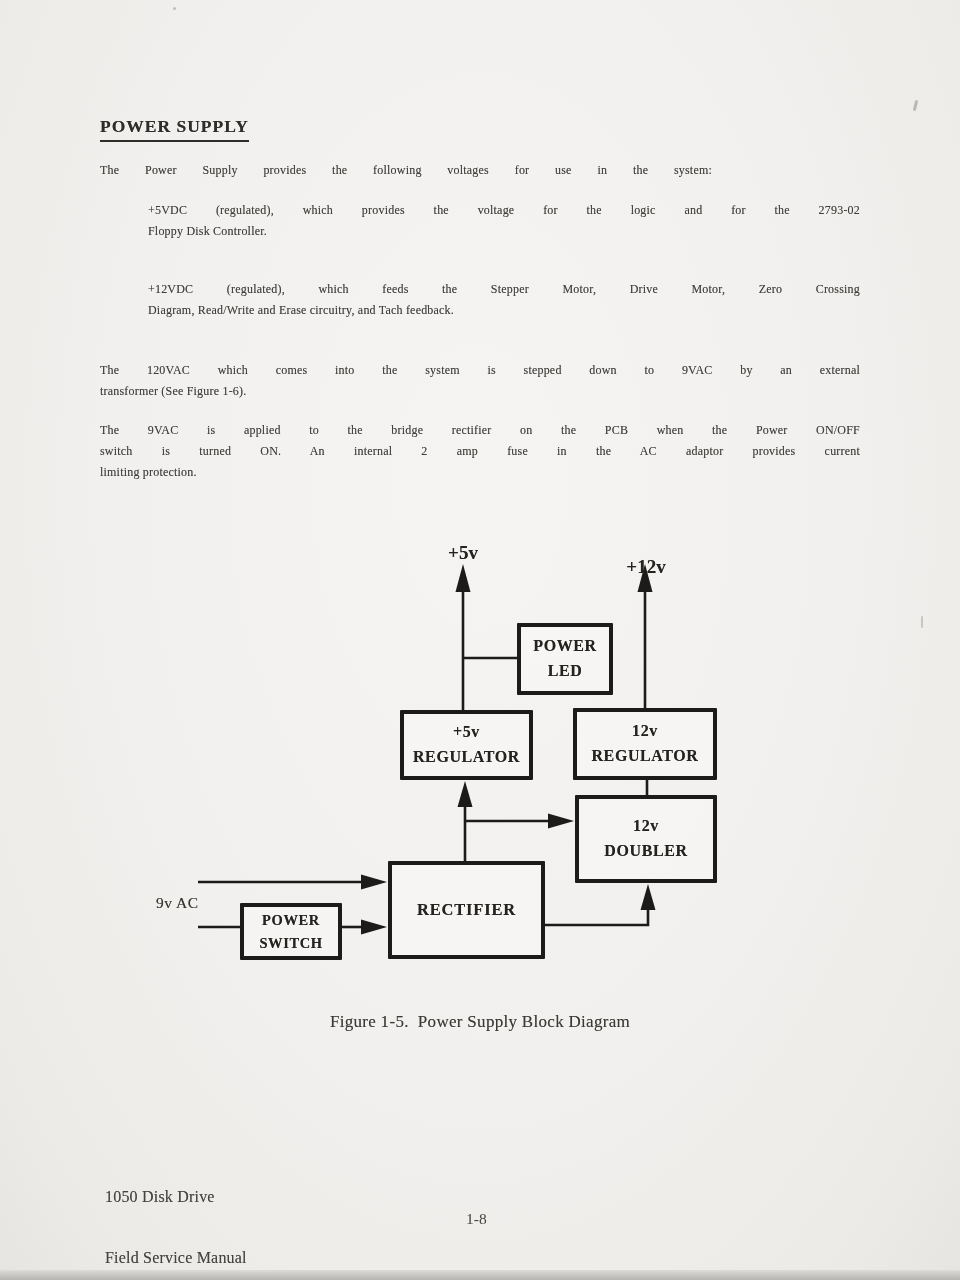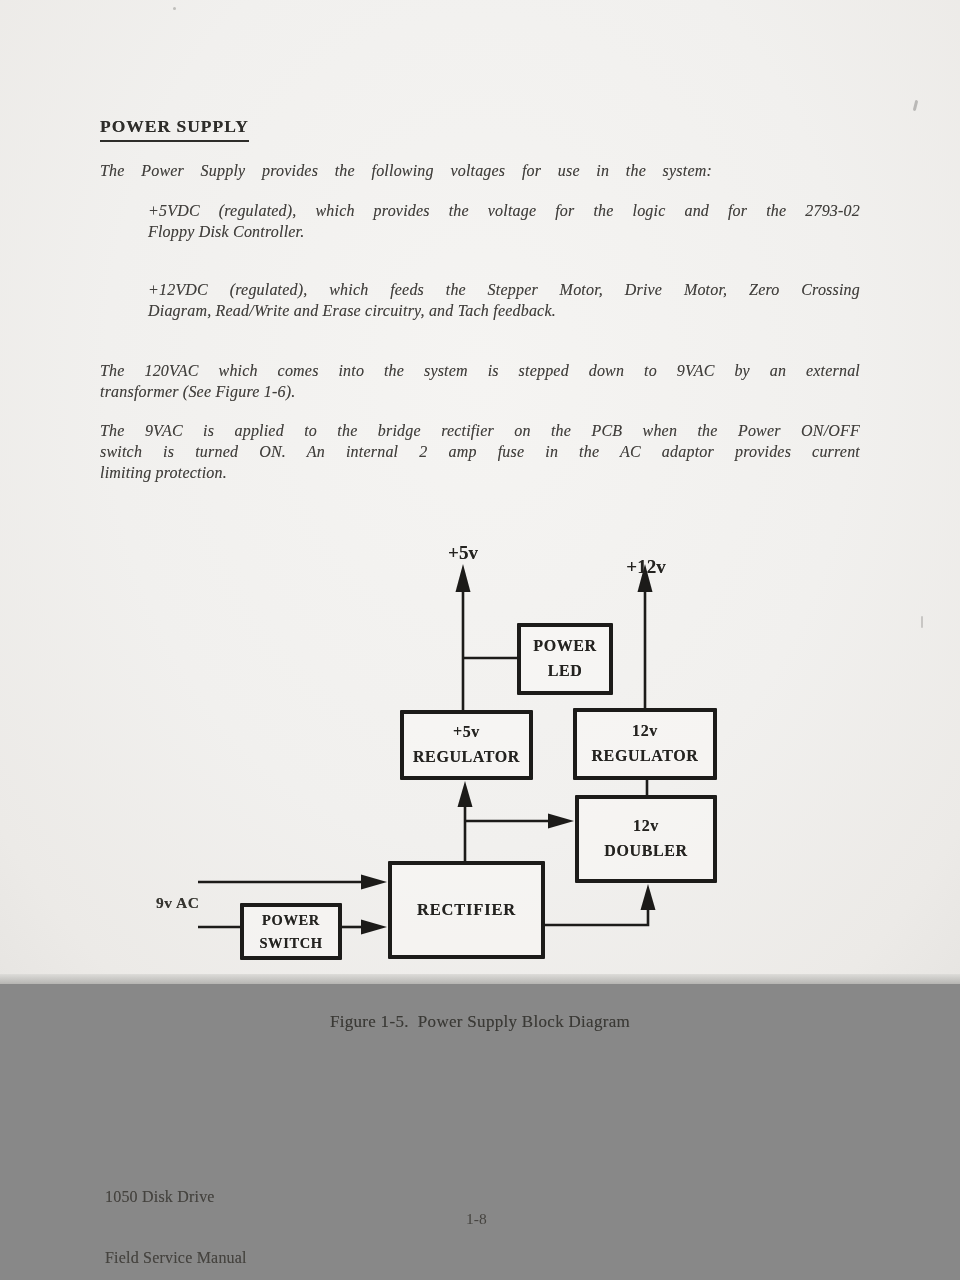--- a/index.html
+++ b/index.html
@@ -1,31 +1,31 @@
 <!DOCTYPE html>
 <html><head>
 <meta charset="utf-8">
 <style>
   html,body{margin:0;padding:0;}
   body{width:960px;height:1280px;overflow:hidden;background:#888;}
   .page{
-    position:relative;width:960px;height:984px;
+    position:relative;width:960px;height:1280px;
     background:radial-gradient(ellipse at 50% 38%, #f5f4f2 0%, #f1f0ee 55%, #eceae7 88%, #e7e5e2 100%);
     font-family:"Liberation Serif","DejaVu Serif",serif;
     color:#3c3b38;
   }
   
   .title{
     position:absolute;left:100px;top:116px;margin:0;
     font-size:17.5px;font-weight:bold;letter-spacing:1px;color:#2e2d2a;
     border-bottom:2.5px solid #2e2d2a;padding-bottom:3px;
     text-shadow:0 0 .6px rgba(46,45,42,.65);
   }
-  .tline{font-size:16px;line-height:21px;letter-spacing:.2px;color:#413f3c;
-         text-shadow:0 0 .5px rgba(65,63,60,.45);font-style:italic;}
+  .tline{font-size:12px;line-height:21px;letter-spacing:.2px;color:#413f3c;
+         text-shadow:0 0 .5px rgba(65,63,60,.45);}
   .jl{text-align:justify;text-align-last:justify;text-justify:inter-word;}
   .blk{position:absolute;}
   .p-intro{left:100px;top:160px;width:612px;}
   .item-5v{left:148px;top:200px;width:712px;}
   .item-12v{left:148px;top:279px;width:712px;}
   .p-120vac{left:100px;top:360px;width:760px;}
   .p-9vac{left:100px;top:420px;width:760px;}
   
   .diagram{position:absolute;left:0;top:540px;width:960px;height:475px;padding-left:8px;}
   .dg-svg{position:absolute;left:0;top:0;}
@@ -39,21 +39,21 @@
   .box div{line-height:1.55;}
   .bx-led{left:517px;top:83px;width:96px;height:72px;font-size:16px;}
   .bx-reg5{left:400px;top:170px;width:133px;height:70px;font-size:16px;}
   .bx-reg12{left:573px;top:168px;width:144px;height:72px;font-size:16px;}
   .bx-dbl{left:575px;top:255px;width:142px;height:88px;font-size:16px;}
   .bx-rect{left:388px;top:321px;width:157px;height:98px;font-size:16.5px;letter-spacing:.8px;}
   .bx-sw{left:240px;top:363px;width:102px;height:57px;font-size:14.5px;}
   .dg-lbl{position:absolute;font-weight:bold;color:#242320;text-shadow:0 0 .6px rgba(36,35,32,.5);}
   .lbl-5v{left:422px;top:2px;width:82px;text-align:center;font-size:19px;}
   .lbl-12v{left:605px;top:16px;width:82px;text-align:center;font-size:19px;}
-  .lbl-9vac{left:156px;top:354px;font-size:15.5px;font-weight:bold;color:#35342f;letter-spacing:.5px;
+  .lbl-9vac{left:156px;top:354px;font-size:15.5px;font-weight:normal;color:#35342f;letter-spacing:.5px;
             text-shadow:0 0 .5px rgba(53,52,47,.5);}
   
   .caption{
     position:absolute;left:0;top:1012px;width:960px;text-align:center;
     font-size:17px;letter-spacing:.3px;color:#3a3935;white-space:pre;
     text-shadow:0 0 .5px rgba(58,57,53,.45);
   }
   .footer-line{position:absolute;left:105px;font-size:16px;color:#45433f;letter-spacing:.2px;
                text-shadow:0 0 .5px rgba(69,67,63,.45);}
   .f1{top:1188px;} .f2{top:1209px;margin-top:40px;}

